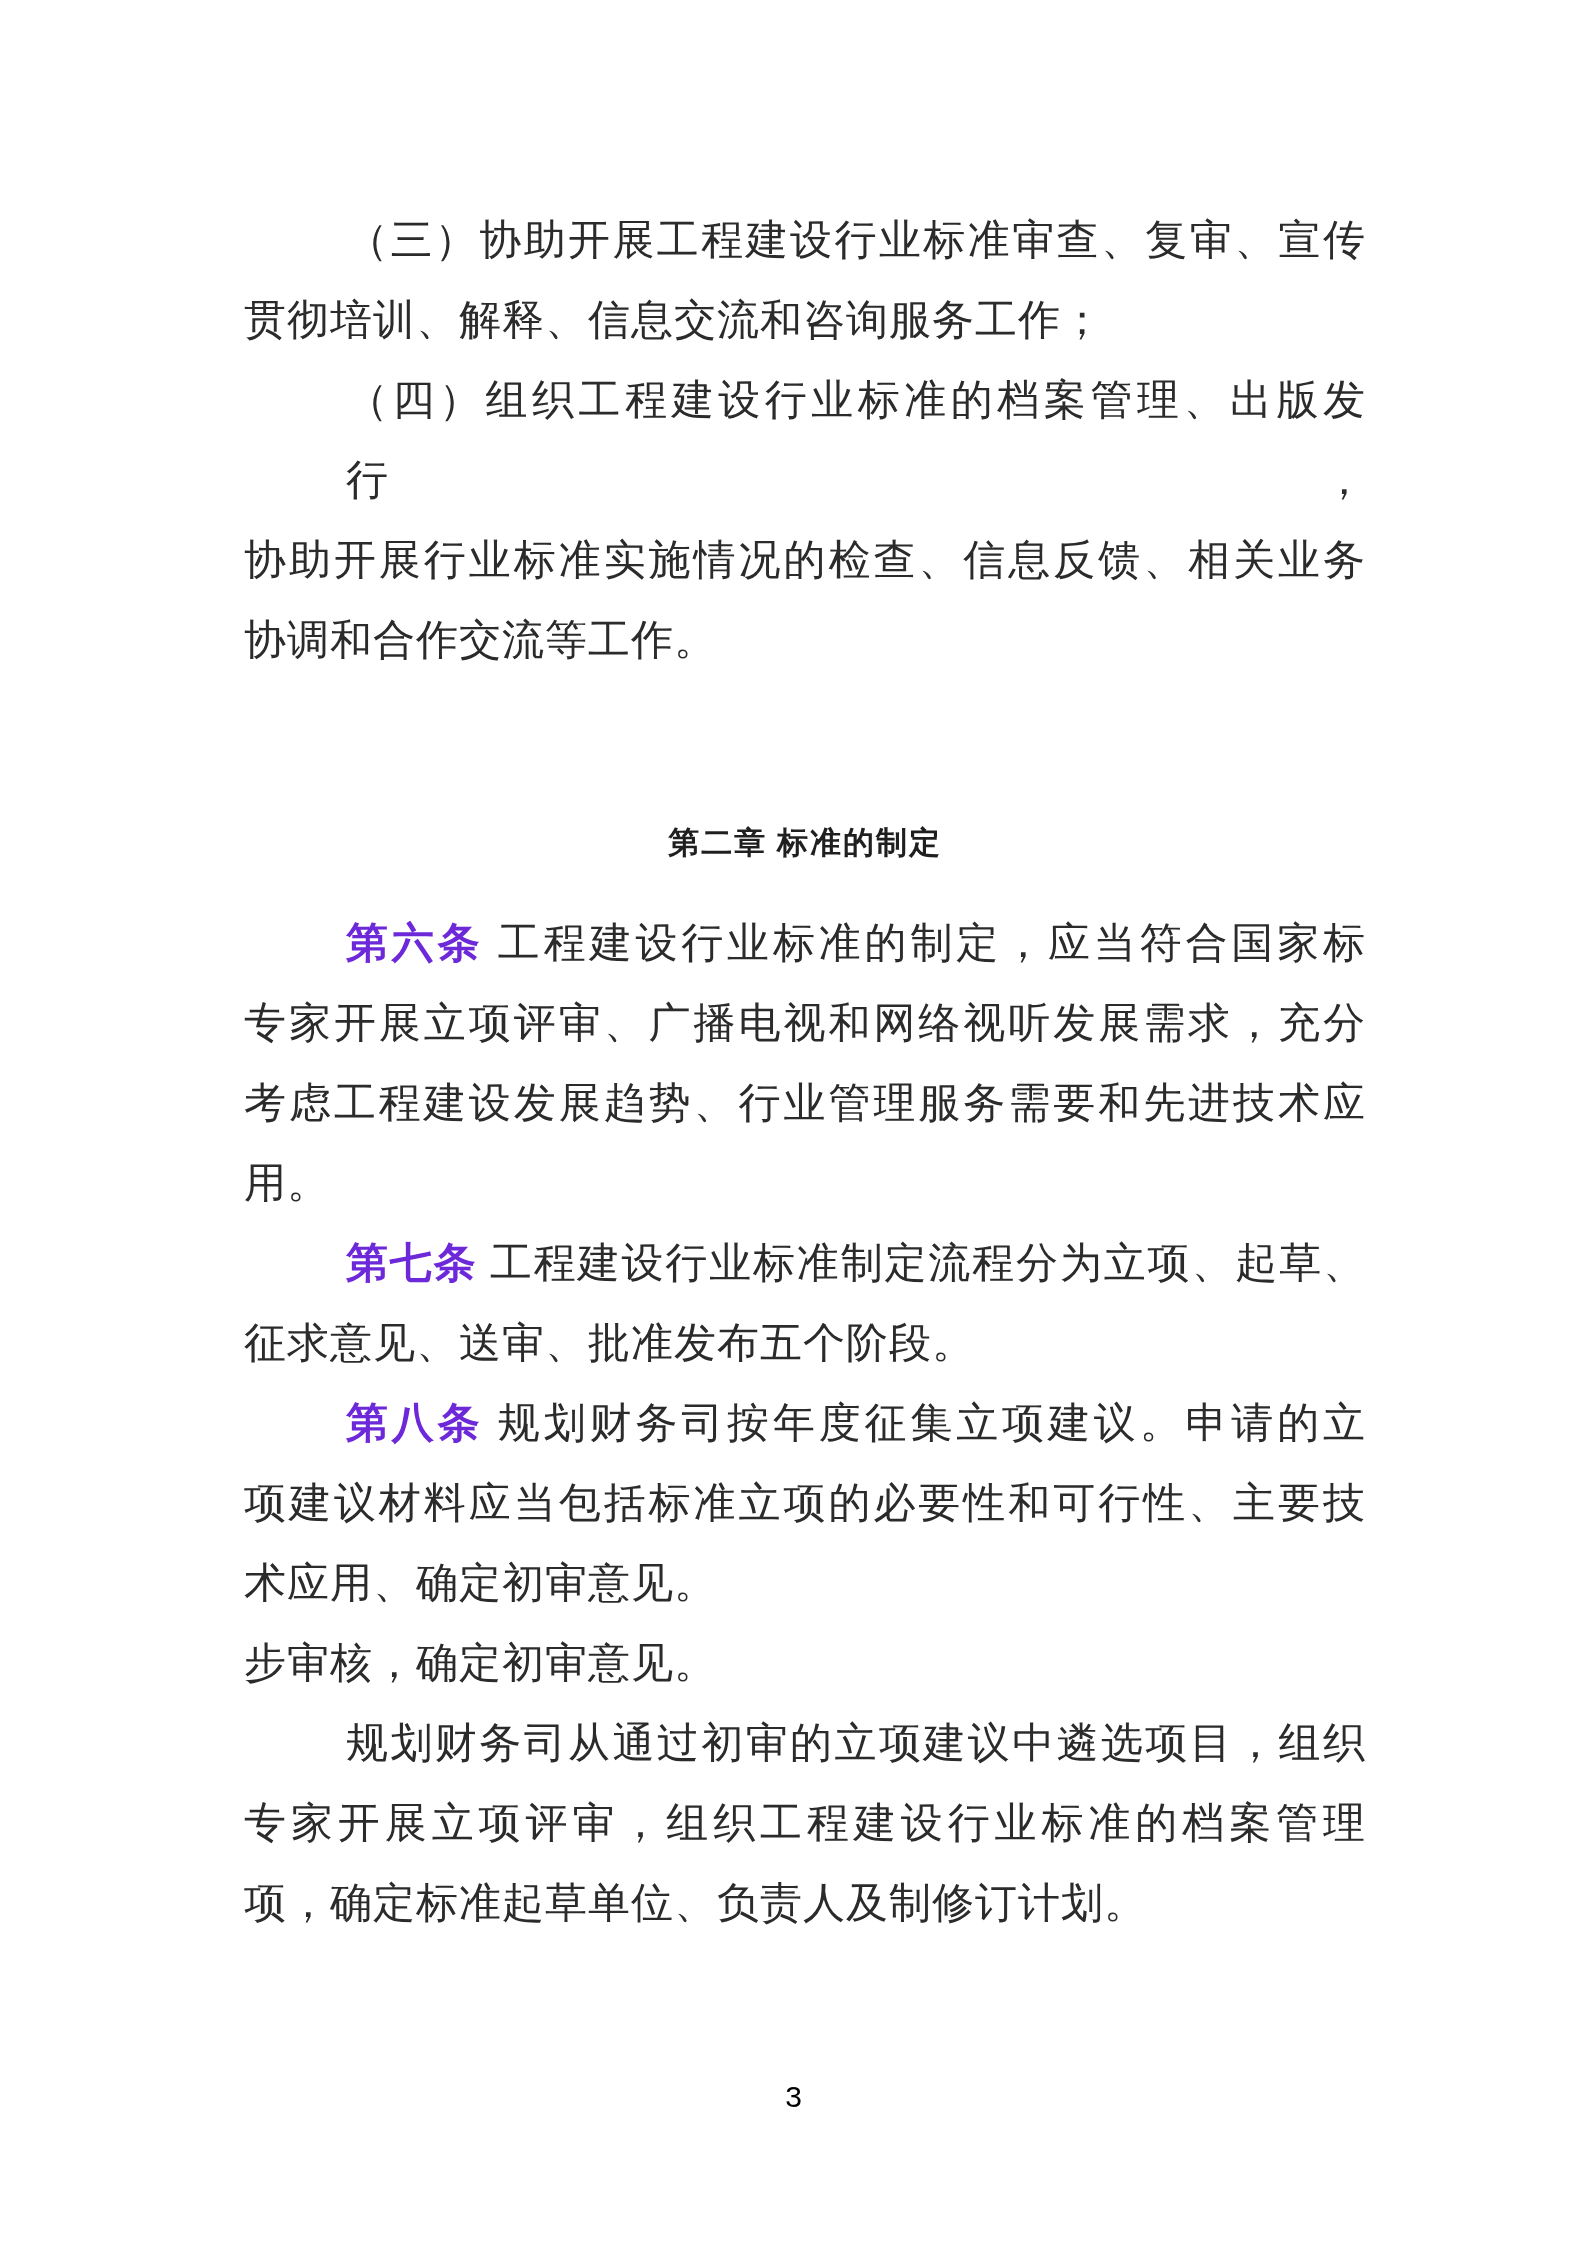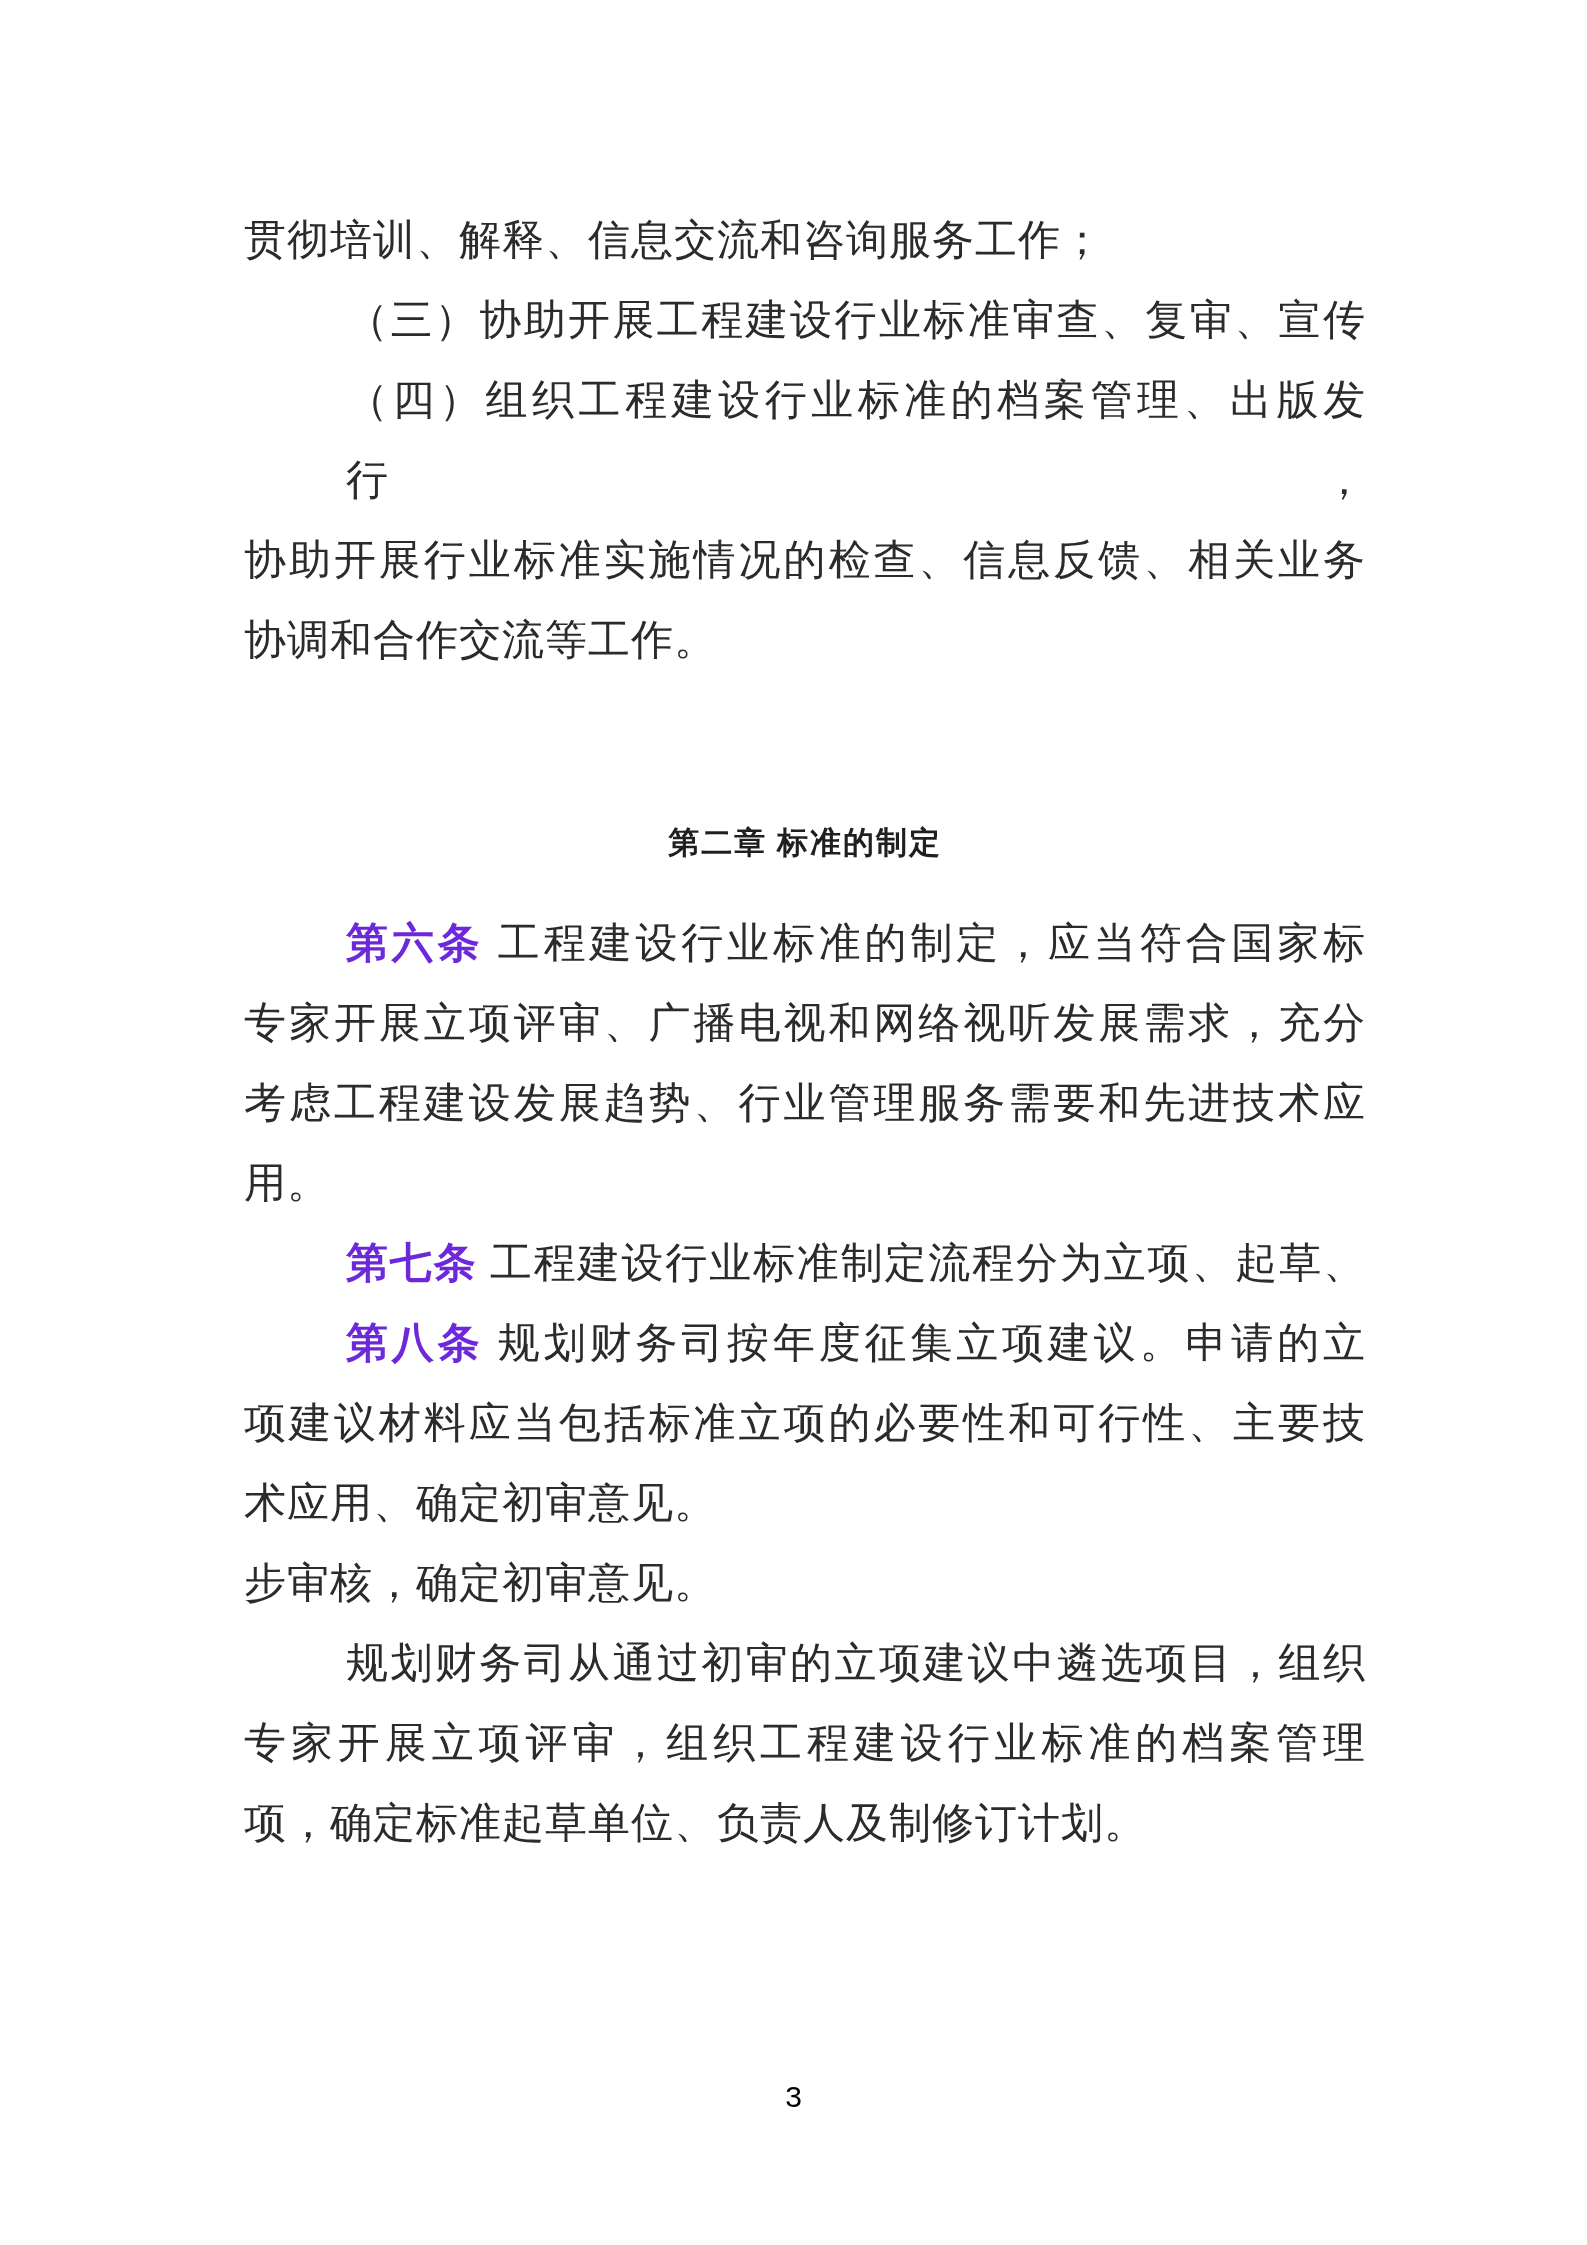--- a/index.html
+++ b/index.html
@@ -63,31 +63,32 @@
     font-size: 30px;
     line-height: 34px;
     color: #000000;
   }
 </style>
 </head>
 <body>
 
 <div class="page">
   <main class="doc">
+      <div class="line indent justify"><span>（三）协助开展工程建设行业标准审查、复审、宣传</span></div>
       <div class="line"><span>贯彻培训、解释、信息交流和咨询服务工作；</span></div>
-      <div class="line indent justify"><span>（三）协助开展工程建设行业标准审查、复审、宣传</span></div>
       <div class="line indent justify"><span>（四）组织工程建设行业标准的档案管理、出版发行，</span></div>
       <div class="line justify"><span>协助开展行业标准实施情况的检查、信息反馈、相关业务</span></div>
       <div class="line"><span>协调和合作交流等工作。</span></div>
       <div class="heading">第二章 标准的制定</div>
       <div class="line indent justify"><span class="bold">第六条</span><span> 工程建设行业标准的制定，应当符合国家标</span></div>
       <div class="line justify"><span>专家开展立项评审、广播电视和网络视听发展需求，充分</span></div>
       <div class="line justify"><span>考虑工程建设发展趋势、行业管理服务需要和先进技术应</span></div>
       <div class="line"><span>用。</span></div>
       <div class="line indent justify"><span class="bold">第七条</span><span> 工程建设行业标准制定流程分为立项、起草、</span></div>
+      <div class="line"><span>征求意见、送审、批准发布五个阶段。</span></div>
       <div class="line indent justify"><span class="bold">第八条</span><span> 规划财务司按年度征集立项建议。申请的立</span></div>
       <div class="line justify"><span>项建议材料应当包括标准立项的必要性和可行性、主要技</span></div>
       <div class="line"><span>术应用、确定初审意见。</span></div>
       <div class="line"><span>步审核，确定初审意见。</span></div>
       <div class="line indent justify"><span>规划财务司从通过初审的立项建议中遴选项目，组织</span></div>
       <div class="line justify"><span>专家开展立项评审，组织工程建设行业标准的档案管理</span></div>
       <div class="line"><span>项，确定标准起草单位、负责人及制修订计划。</span></div>
     </main>
   <div class="page-number">3</div>
 </div>

